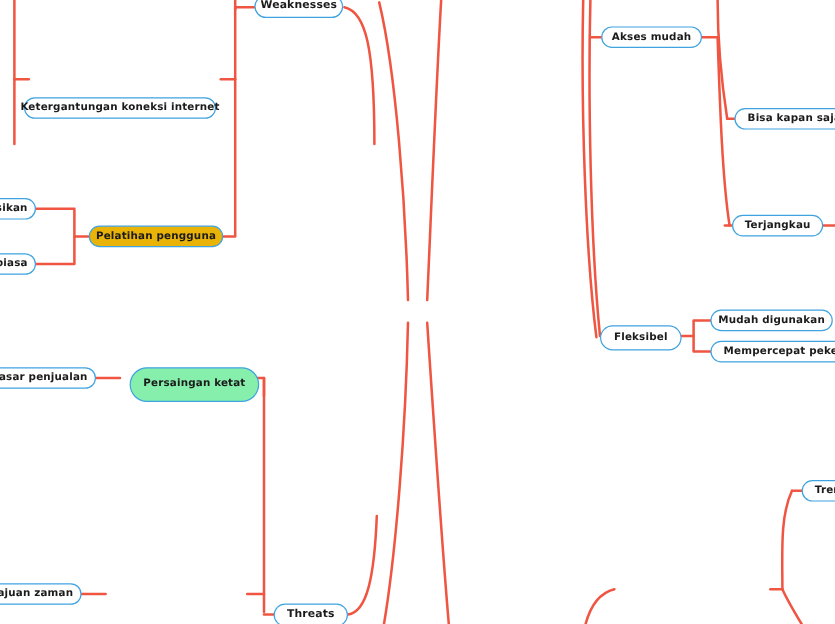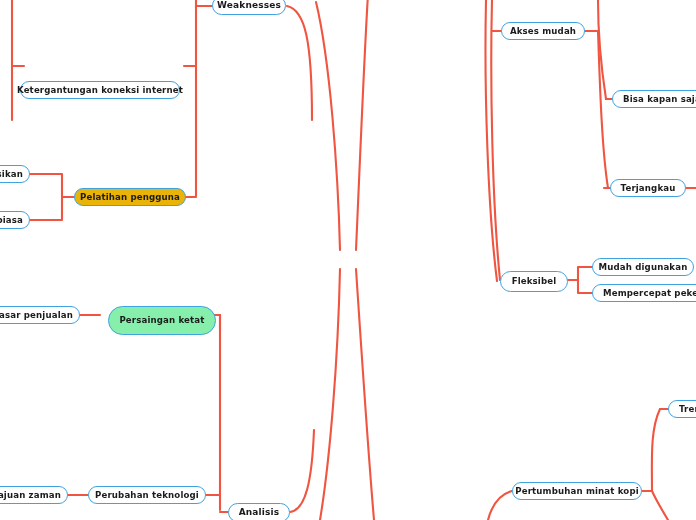--- a/index.html
+++ b/index.html
@@ -90,42 +90,39 @@
       <path d="M 642 491 L 652 491" fill="none" stroke="#ef5541" stroke-width="2.1" stroke-linecap="round" stroke-linejoin="round"></path>
       <path d="M 652 491 C 652 460 650 430 660 409" fill="none" stroke="#ef5541" stroke-width="2.1" stroke-linecap="round" stroke-linejoin="round"></path>
       <path d="M 668 409 L 660 409" fill="none" stroke="#ef5541" stroke-width="2.1" stroke-linecap="round" stroke-linejoin="round"></path>
       <path d="M 652 491 C 656 500 662 510 668 520" fill="none" stroke="#ef5541" stroke-width="2.1" stroke-linecap="round" stroke-linejoin="round"></path>
       <path d="M 512 491 C 500 494 492 505 488 520" fill="none" stroke="#ef5541" stroke-width="2.1" stroke-linecap="round" stroke-linejoin="round"></path>
     </svg>
     <div class="node branch" style="left: 212px; top: -4px; width: 74px; height: 19px; border-color: rgb(63, 163, 224); background: rgb(255, 255, 255); color: rgb(27, 27, 27);">
       <span class="node-label">Weaknesses</span>
     </div>
     <div class="node branch" style="left: 228px; top: 503px; width: 62px; height: 19px; border-color: rgb(63, 163, 224); background: rgb(255, 255, 255); color: rgb(27, 27, 27);">
-      <span class="node-label">Analisis</span>
+      <span class="node-label">Threats</span>
     </div>
     <div class="node" style="left: 20px; top: 57px; width: 160px; height: 18px; border-color: rgb(63, 163, 224); background: rgb(255, 255, 255); color: rgb(27, 27, 27); margin-top: 24px;">
       <span class="node-label">Ketergantungan koneksi internet</span>
     </div>
     <div class="node" style="left: 74px; top: 188px; width: 112px; height: 18px; border-color: rgb(63, 163, 224); background: #eab308; color: rgb(27, 27, 27);">
       <span class="node-label">Pelatihan pengguna</span>
     </div>
     <div class="node" style="left: -62px; top: 165px; width: 92px; height: 18px; border-color: rgb(63, 163, 224); background: rgb(255, 255, 255); color: rgb(27, 27, 27); justify-content: flex-end;">
       <span class="node-label" style="padding: 0px 6px 0px 0px;">erasikan</span>
     </div>
     <div class="node" style="left: -52px; top: 211px; width: 82px; height: 18px; border-color: rgb(63, 163, 224); background: rgb(255, 255, 255); color: rgb(27, 27, 27); justify-content: flex-end;">
       <span class="node-label" style="padding: 0px 6px 0px 0px;">terbiasa</span>
     </div>
     <div class="node" style="left: 108px; top: 306px; width: 108px; height: 29px; border-color: rgb(63, 163, 224); background: #86efac; color: rgb(27, 27, 27);">
       <span class="node-label">Persaingan ketat</span>
     </div>
     <div class="node" style="left: -40px; top: 306px; width: 120px; height: 18px; border-color: rgb(63, 163, 224); background: rgb(255, 255, 255); color: rgb(27, 27, 27); justify-content: flex-end;">
       <span class="node-label" style="padding: 0px 6px 0px 0px;">Pasar penjualan</span>
-    </div>
-    <div class="node" style="left: 88px; top: 486px; width: 118px; height: 18px; border-color: rgb(63, 163, 224); background: rgb(255, 255, 255); color: rgb(27, 27, 27);">
-      <span class="node-label">Perubahan teknologi</span>
     </div>
     <div class="node" style="left: -46px; top: 486px; width: 114px; height: 18px; border-color: rgb(63, 163, 224); background: rgb(255, 255, 255); color: rgb(27, 27, 27); justify-content: flex-end;">
       <span class="node-label" style="padding: 0px 6px 0px 0px;">ajuan zaman</span>
     </div>
     <div class="node" style="left: 501px; top: 22px; width: 84px; height: 18px; border-color: rgb(63, 163, 224); background: rgb(255, 255, 255); color: rgb(27, 27, 27);">
       <span class="node-label">Akses mudah</span>
     </div>
     <div class="node" style="left: 612px; top: 90px; width: 98px; height: 18px; border-color: rgb(63, 163, 224); background: rgb(255, 255, 255); color: rgb(27, 27, 27); justify-content: flex-start;">
       <span class="node-label" style="padding: 0px 0px 0px 10px;">Bisa kapan saja</span>
     </div>
@@ -137,16 +134,13 @@
     </div>
     <div class="node" style="left: 592px; top: 258px; width: 102px; height: 18px; border-color: rgb(63, 163, 224); background: rgb(255, 255, 255); color: rgb(27, 27, 27);">
       <span class="node-label">Mudah digunakan</span>
     </div>
     <div class="node" style="left: 592px; top: 284px; width: 122px; height: 18px; border-color: rgb(63, 163, 224); background: rgb(255, 255, 255); color: rgb(27, 27, 27); justify-content: flex-start;">
       <span class="node-label" style="padding: 0px 0px 0px 10px;">Mempercepat pekerjaa</span>
     </div>
     <div class="node" style="left: 668px; top: 400px; width: 56px; height: 18px; border-color: rgb(63, 163, 224); background: rgb(255, 255, 255); color: rgb(27, 27, 27); justify-content: flex-start;">
       <span class="node-label" style="padding: 0px 0px 0px 10px;">Tren</span>
     </div>
-    <div class="node" style="left: 512px; top: 482px; width: 130px; height: 18px; border-color: rgb(63, 163, 224); background: rgb(255, 255, 255); color: rgb(27, 27, 27);">
-      <span class="node-label">Pertumbuhan minat kopi</span>
-    </div>
   </div>
 
 </body></html>

